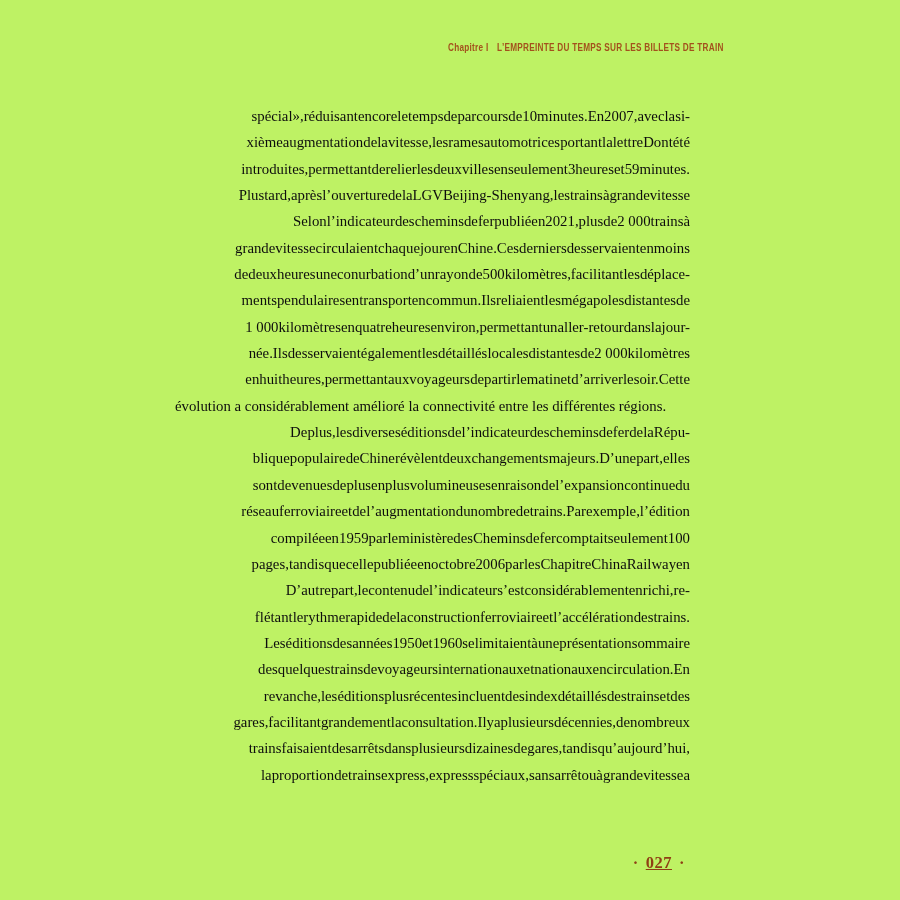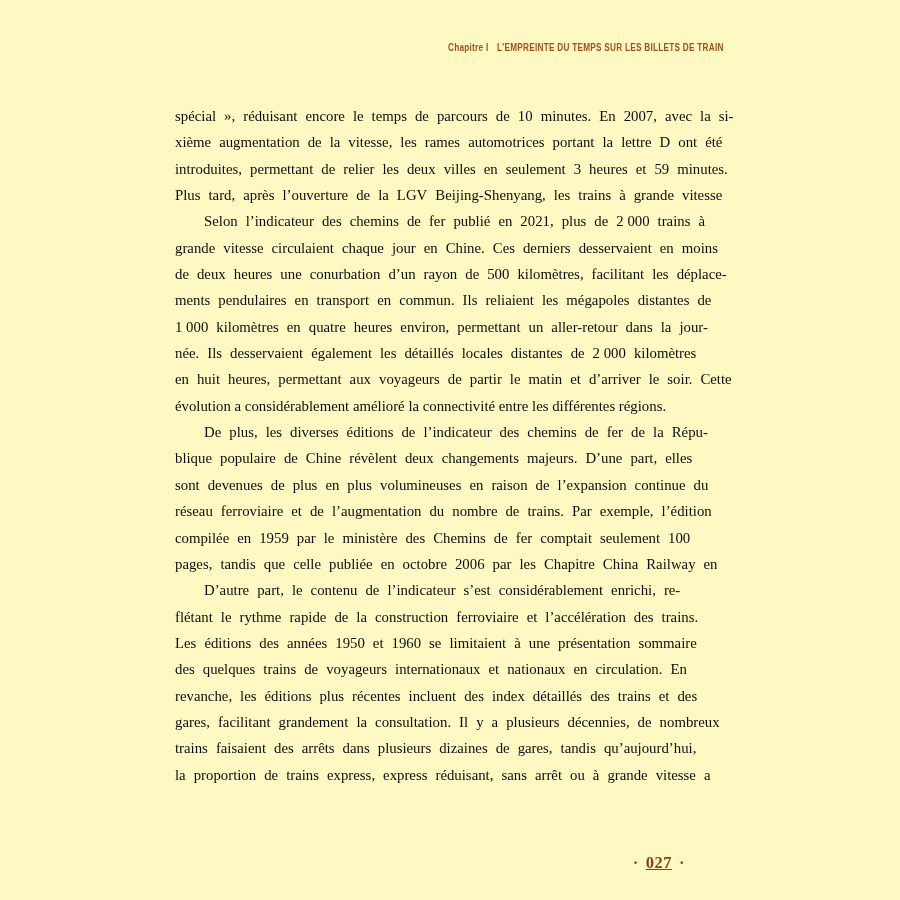--- a/index.html
+++ b/index.html
@@ -3,39 +3,39 @@
 <meta charset="utf-8">
 <style>
   html, body { margin: 0; padding: 0; }
   body {
     width: 900px; height: 900px;
     background: #ffffff;
     position: relative;
     overflow: hidden;
     font-family: "Liberation Serif", "DejaVu Serif", serif;
   }
-  .page { position: absolute; inset: 0; background: #fef9c3; }
+  .page { position: absolute; inset: 0; background: #bef264; }
   .running-header {
     position: absolute; left: 448px; top: 41px;
     transform: scaleX(0.78); transform-origin: left top;
     font-family: "Liberation Sans", sans-serif;
     font-weight: bold; font-size: 10.5px;
     letter-spacing: 0.35px;
     color: #a3511d;
     white-space: nowrap;
   }
   .running-header .chapter { margin-right: 11px; }
   .body-text {
     position: absolute; left: 175px; top: 103px; width: 515px;
     font-size: 14.8px; line-height: 26.35px;
     color: #0d0d0d;
     text-rendering: optimizeLegibility;
   }
   .line { width: 515px; box-sizing: border-box; white-space: nowrap; }
-  .line.j { display: flex; justify-content: flex-start; gap: 8px; }
+  .line.j { display: flex; justify-content: flex-end; }
   .line.ind { padding-left: 29px; }
   .page-footer {
     position: absolute; left: 175px; top: 853px; width: 510px;
     text-align: right;
     font-family: "Liberation Serif", serif;
     font-weight: bold; font-size: 16.5px;
     color: #8f3f14;
     letter-spacing: 0.5px;
   }
   .page-footer .num { margin: 0 7px; text-decoration: underline; }
@@ -404,21 +404,21 @@
         <span>tandis</span>
         <span>qu’aujourd’hui,</span>
       </div>
       <div class="line j">
         <span>la</span>
         <span>proportion</span>
         <span>de</span>
         <span>trains</span>
         <span>express,</span>
         <span>express</span>
-        <span>réduisant,</span>
+        <span>spéciaux,</span>
         <span>sans</span>
         <span>arrêt</span>
         <span>ou</span>
         <span>à</span>
         <span>grande</span>
         <span>vitesse</span>
         <span>a</span>
       </div>
     </div>
 

